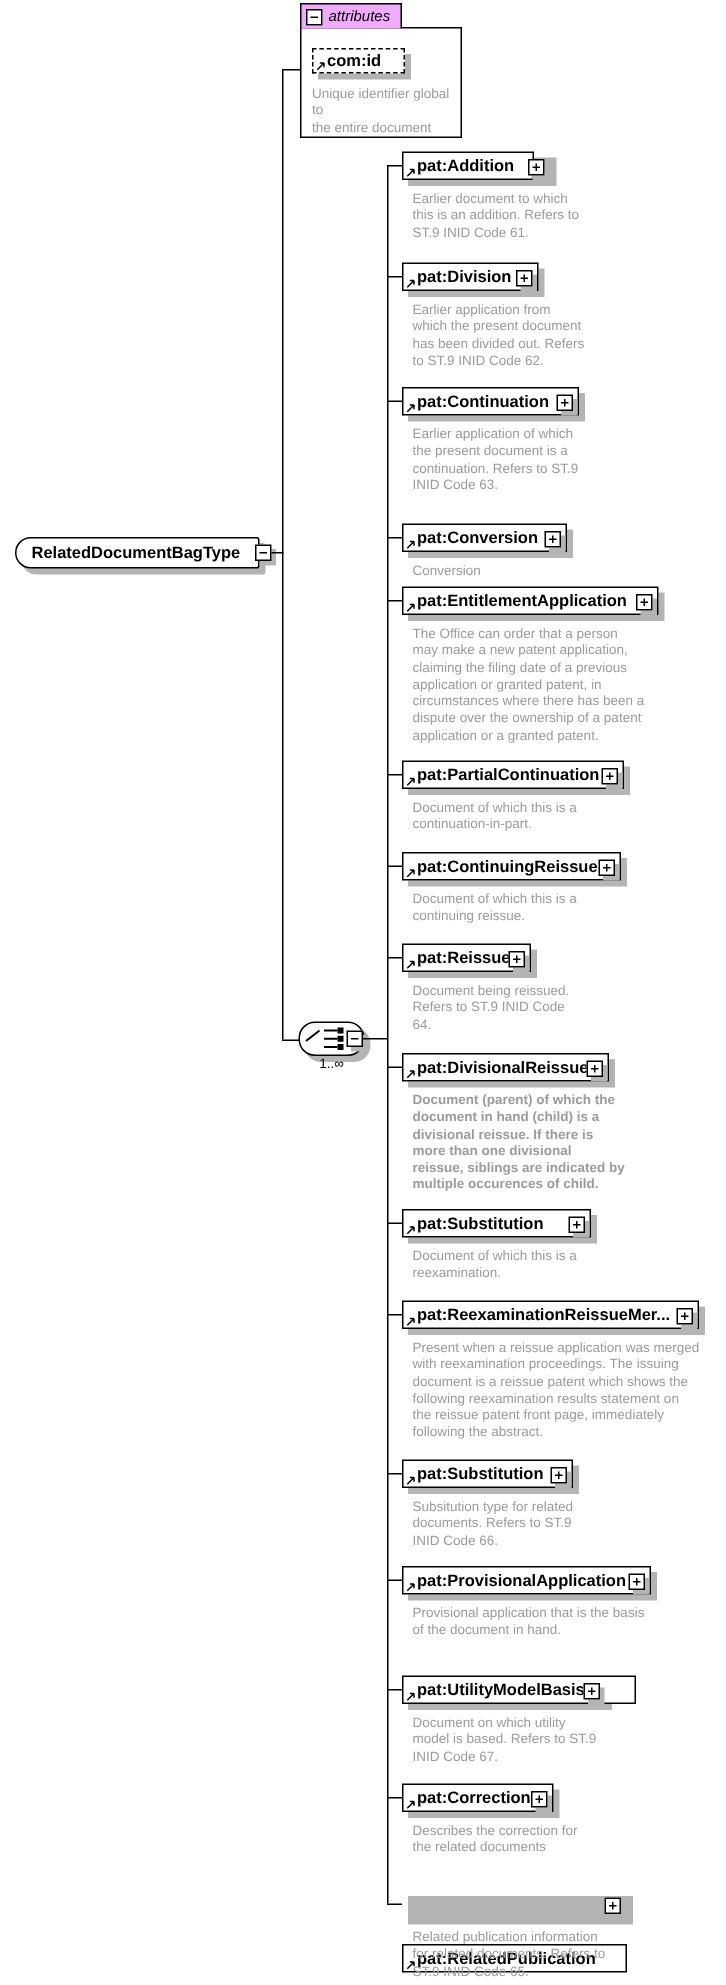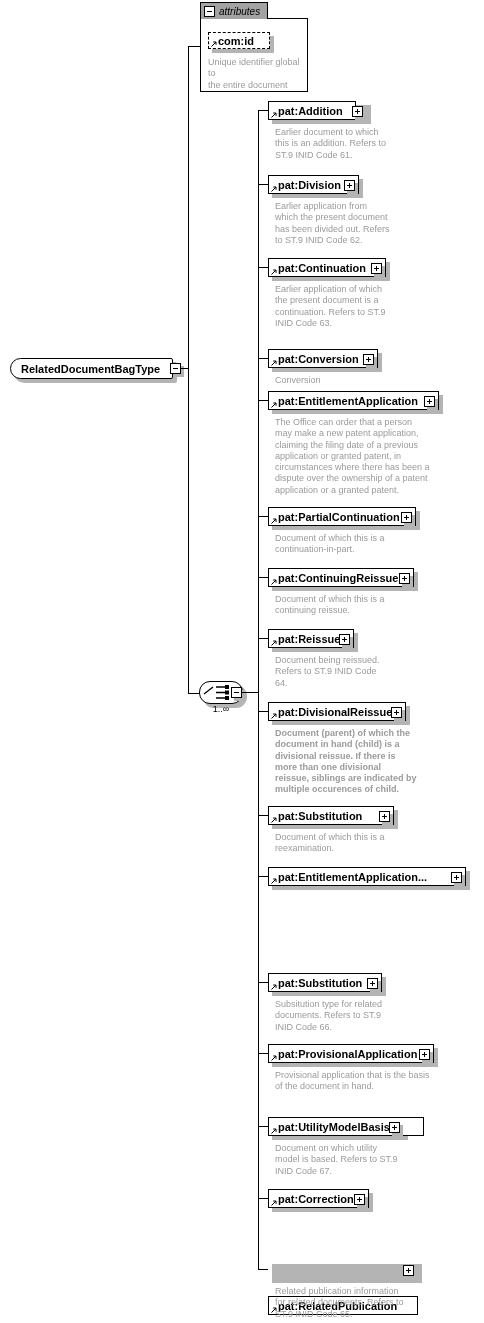--- a/index.html
+++ b/index.html
@@ -31,21 +31,21 @@
     position:absolute;background:#b4b4b4;border-radius:11px 2px 2px 11px;
   }
 
   
   .attr-box{
     position:absolute;box-sizing:border-box;
     border:1px solid #000;background:#fff;
   }
   .attr-tab{
     position:absolute;box-sizing:border-box;
-    border:1px solid #000;border-bottom:none;background:#a3a3a3;
+    border:1px solid #000;border-bottom:none;background:#f0abfc;
     height:17px;display:flex;align-items:center;gap:4px;
     padding:0 6px 0 3px;
     font-size:10px;font-style:italic;color:#000;white-space:nowrap;
   }
   .attr-name{
     position:absolute;box-sizing:border-box;
     border:1px dashed #000;background:#fff;
     height:17px;display:flex;align-items:center;
     padding:0 7px 0 9px;
     font-size:11px;font-weight:bold;color:#000;white-space:nowrap;
@@ -348,25 +348,31 @@
 
   <div class="hline" style="left:258px;top:876px;width:10px;"></div>
   <div class="el-wrap" style="left:268px;top:867px;">
     <div class="el-shadow" style="left:4px;top:4px;width:198px;height:19px;"></div>
     <div class="el-box" style="width:198px;">
       <span class="arrowg">
           <svg width="7" height="7" viewBox="0 0 7 7">
             <path d="M0.5 6.5 L5 2 M5 2 L2.2 2 M5 2 L5 4.8" stroke="#000" stroke-width="1" fill="none"></path>
           </svg>
         </span>
-      <span class="el-label">pat:EntitlementApplication...</span>
+      <span class="el-label">pat:ReexaminationReissueMer...</span>
     </div>
     <div class="tbox-sh" style="left:186px;top:8px;"></div>
     <div class="tbox plus tbox-abs" style="left:183px;top:5px;"></div>
   </div>
+  <div class="annot" style="left:275px;top:893px;width:210px;">Present when a reissue application was merged
+with reexamination proceedings. The issuing
+document is a reissue patent which shows the
+following reexamination results statement on
+the reissue patent front page, immediately
+following the abstract.</div>
 
   <div class="hline" style="left:258px;top:982px;width:10px;"></div>
   <div class="el-wrap" style="left:268px;top:973px;">
     <div class="el-shadow" style="left:4px;top:4px;width:114px;height:19px;"></div>
     <div class="el-box" style="width:114px;">
       <span class="arrowg">
           <svg width="7" height="7" viewBox="0 0 7 7">
             <path d="M0.5 6.5 L5 2 M5 2 L2.2 2 M5 2 L5 4.8" stroke="#000" stroke-width="1" fill="none"></path>
           </svg>
         </span>
@@ -421,20 +427,22 @@
       <span class="arrowg">
           <svg width="7" height="7" viewBox="0 0 7 7">
             <path d="M0.5 6.5 L5 2 M5 2 L2.2 2 M5 2 L5 4.8" stroke="#000" stroke-width="1" fill="none"></path>
           </svg>
         </span>
       <span class="el-label">pat:Correction</span>
     </div>
     <div class="tbox-sh" style="left:89px;top:8px;"></div>
     <div class="tbox plus tbox-abs" style="left:86px;top:5px;"></div>
   </div>
+  <div class="annot" style="left:275px;top:1215px;width:140px;">Describes the correction for
+the related documents</div>
 
   <div class="hline" style="left:258px;top:1269px;width:10px;"></div>
   <div class="el-wrap" style="left:268px;top:1260px;">
     <div class="el-shadow" style="left:4px;top:4px;width:150px;height:19px;"></div>
     <div class="el-box" style="width:150px;margin-top:36px;">
       <span class="arrowg">
           <svg width="7" height="7" viewBox="0 0 7 7">
             <path d="M0.5 6.5 L5 2 M5 2 L2.2 2 M5 2 L5 4.8" stroke="#000" stroke-width="1" fill="none"></path>
           </svg>
         </span>

